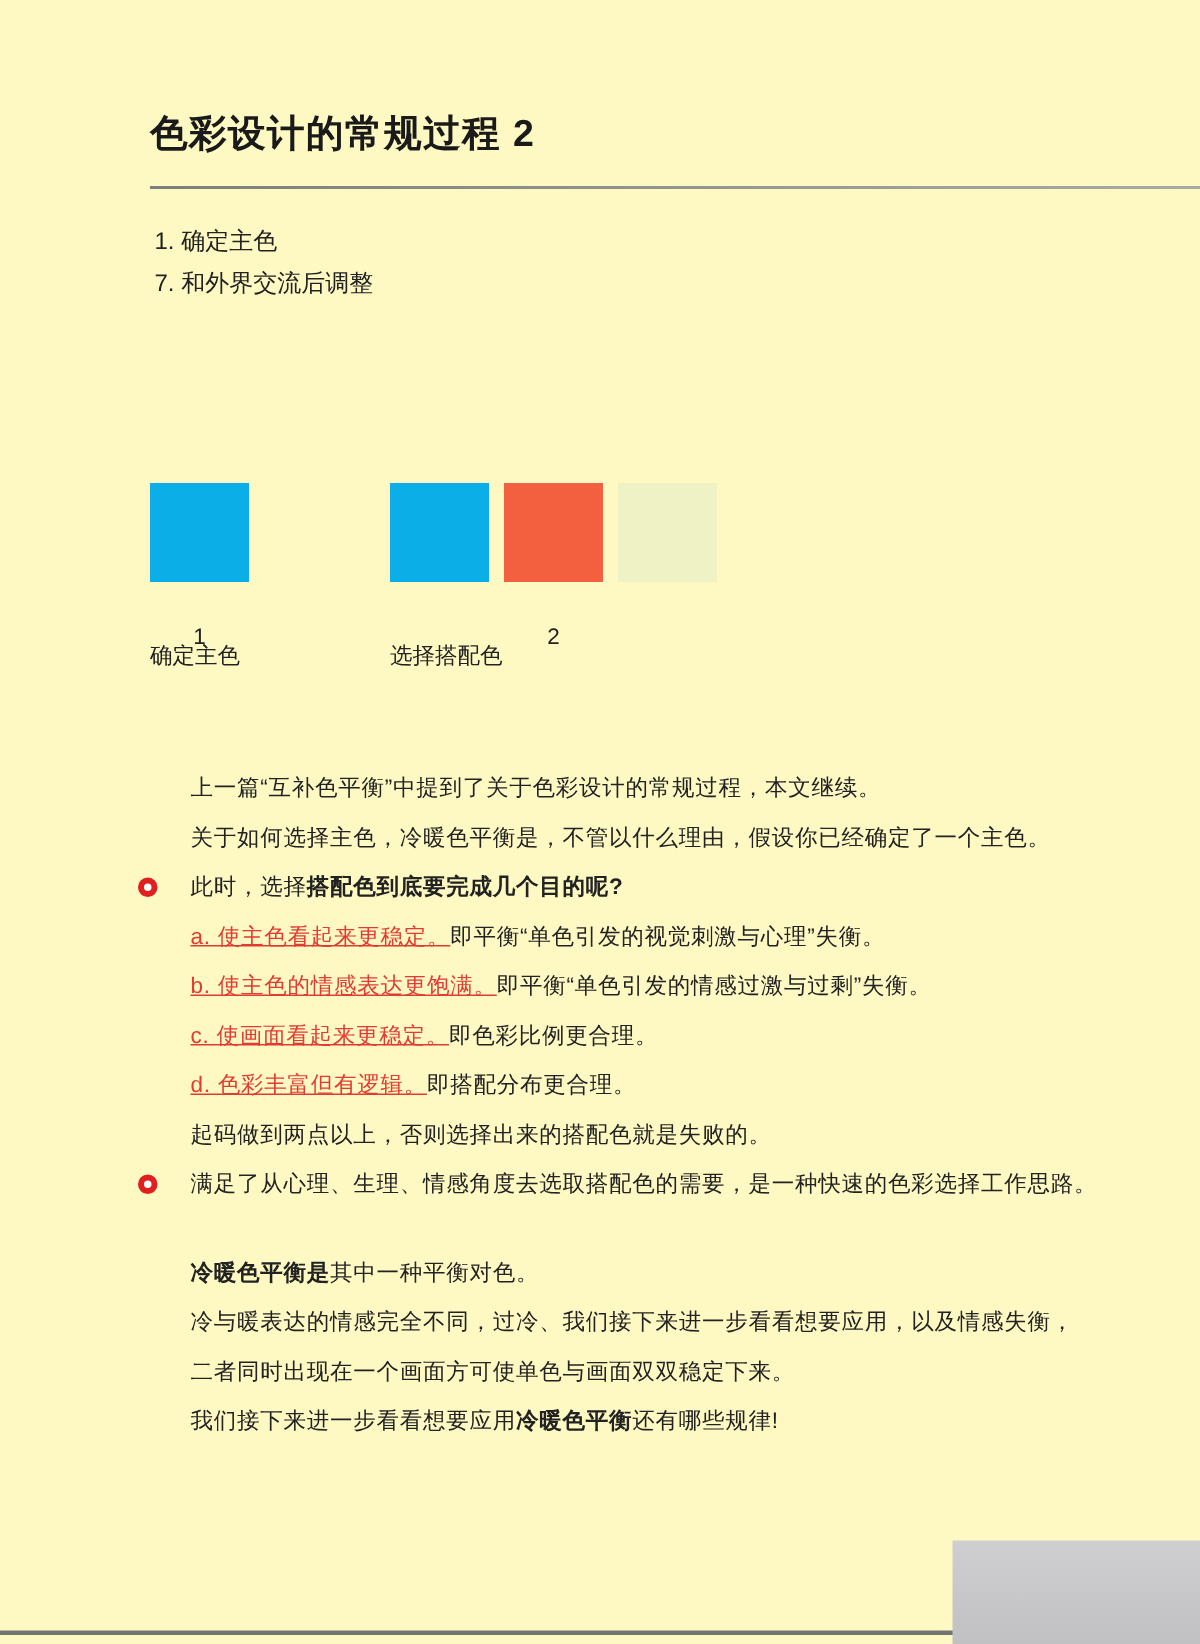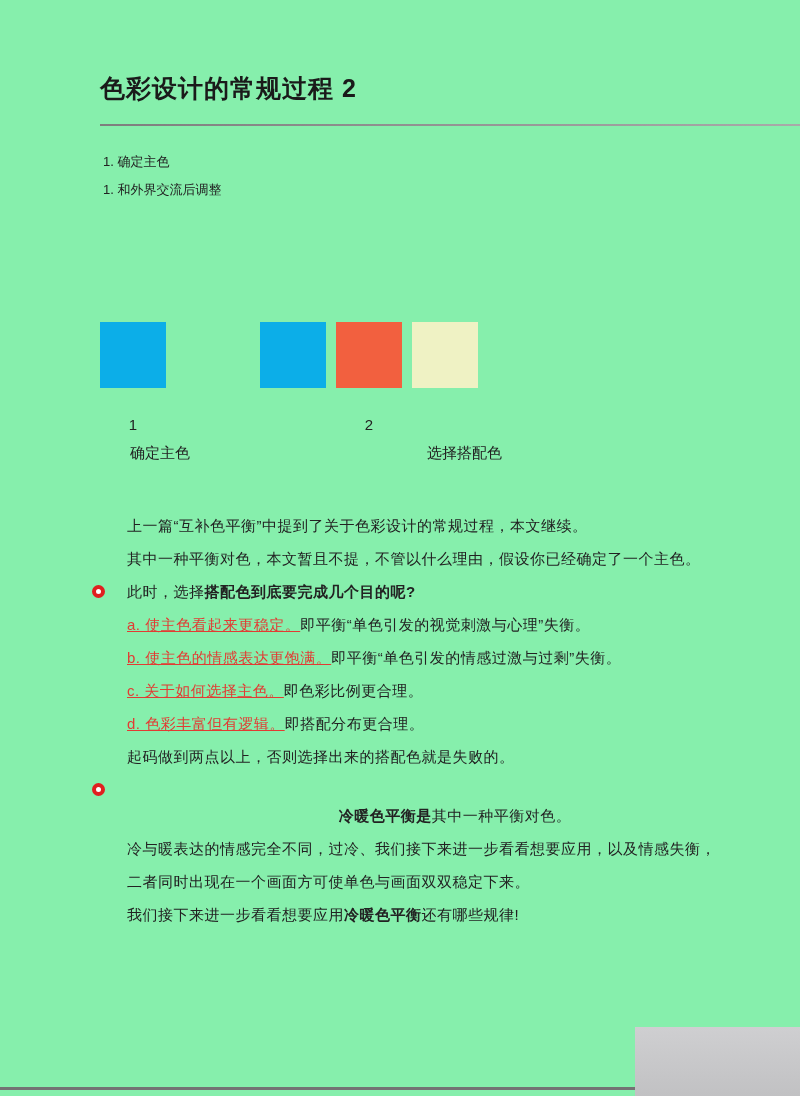--- a/index.html
+++ b/index.html
@@ -6,21 +6,21 @@
   * { margin: 0; padding: 0; box-sizing: border-box; }
   html, body { background: #ffffff; }
   body {
     font-family: "Liberation Sans", "DejaVu Sans", sans-serif;
     color: var(--text, #222222);
   }
   .page {
     position: relative;
     width: 800px;
     height: 1096px;
-    background: #86efac;
+    background: #fef9c3;
     overflow: hidden;
   }
   .title {
     position: absolute;
     left: 100px;
     top: 72px;
     font-size: 25px;
     font-weight: bold;
     letter-spacing: 1px;
     color: var(--title, #1a1a1a);
@@ -31,21 +31,21 @@
     top: 124px;
     width: 700px;
     height: 2px;
     background: linear-gradient(90deg, #7e7e7e, #a9a9a9);
   }
   .steps {
     position: absolute;
     left: 103px;
     top: 148px;
     list-style: none;
-    font-size: 13px;
+    font-size: 16px;
     line-height: 28px;
     color: var(--text, #222222);
   }
   
   .swatch {
     position: absolute;
     top: 322px;
     width: 66px;
     height: 66px;
   }
@@ -57,43 +57,42 @@
     position: absolute;
     top: 416px;
     font-size: 15px;
     text-align: center;
     color: var(--text, #222222);
   }
   .num-1 { left: 100px; width: 66px; }
   .num-2 { left: 260px; width: 218px; }
   .fig-caption {
     position: absolute;
-    top: 444px;
+    top: 428px;
     font-size: 15px;
-    text-align: right;
+    text-align: left;
     color: var(--text, #222222);
-    margin-left: 24px;
   }
   .cap-1 { left: 100px; width: 66px; }
   .cap-2 { left: 260px; width: 218px; }
   
   .body-text {
     position: absolute;
     left: 103px;
     top: 509px;
     width: 680px;
     font-size: 15px;
   }
   .body-text p {
     position: relative;
     line-height: 33px;
     letter-spacing: 0.5px;
     margin-left: 24px;
   }
-  .body-text p.gap-before { margin-top: 26px; text-align: center; }
+  .body-text p.gap-before { margin-top: 26px; }
   .seg-normal { color: var(--text, #222222); }
   .seg-bold { color: var(--text, #222222); font-weight: bold; }
   .seg-red { color: var(--red-text, #e23b33); text-decoration: underline; }
   .bullet {
     position: absolute;
     left: -35px;
     top: 10px;
     width: 13px;
     height: 13px;
     border-radius: 50%;
@@ -121,43 +120,44 @@
 </head>
 <body style="--title: #1a1a1a; --text: #222222; --red-text: #e23b33; --red-bullet: #e01f1f;">
 
 <div class="page">
 
   <h1 class="title">色彩设计的常规过程 2</h1>
   <div class="divider"></div>
 
   <ul class="steps">
     <li>1. 确定主色</li>
-    <li>1. 和外界交流后调整</li>
+    <li>7. 和外界交流后调整</li>
   </ul>
 
   <div class="swatch sw-1" style="background-color: rgb(12, 174, 232);"></div>
   <div class="swatch sw-2" style="background-color: rgb(12, 174, 232);"></div>
   <div class="swatch sw-3" style="background-color: rgb(242, 96, 63);"></div>
   <div class="swatch sw-4" style="background-color: rgb(239, 242, 196);"></div>
 
   <div class="fig-num num-1">1</div>
   <div class="fig-num num-2">2</div>
   <div class="fig-caption cap-1">确定主色</div>
   <div class="fig-caption cap-2">选择搭配色</div>
 
   <div class="body-text">
     <p><span class="seg-normal">上一篇“互补色平衡”中提到了关于色彩设计的常规过程，本文继续。</span></p>
-    <p><span class="seg-normal">其中一种平衡对色，本文暂且不提，不管以什么理由，假设你已经确定了一个主色。</span></p>
+    <p><span class="seg-normal">关于如何选择主色，冷暖色平衡是，不管以什么理由，假设你已经确定了一个主色。</span></p>
     <p><span class="bullet"></span><span><span class="seg-normal">此时，选择</span><span class="seg-bold">搭配色到底要完成几个目的呢?</span></span></p>
     <p><span class="seg-red">a.  使主色看起来更稳定。</span><span class="seg-normal">即平衡“单色引发的视觉刺激与心理”失衡。</span></p>
     <p><span class="seg-red">b.  使主色的情感表达更饱满。</span><span class="seg-normal">即平衡“单色引发的情感过激与过剩”失衡。</span></p>
-    <p><span class="seg-red">c.  关于如何选择主色。</span><span class="seg-normal">即色彩比例更合理。</span></p>
+    <p><span class="seg-red">c.  使画面看起来更稳定。</span><span class="seg-normal">即色彩比例更合理。</span></p>
     <p><span class="seg-red">d.  色彩丰富但有逻辑。</span><span class="seg-normal">即搭配分布更合理。</span></p>
     <p><span class="seg-normal">起码做到两点以上，否则选择出来的搭配色就是失败的。</span></p>
     <p><span class="bullet"></span></p>
+    <p><span class="seg-normal">满足了从心理、生理、情感角度去选取搭配色的需要，是一种快速的色彩选择工作思路。</span></p>
     <p class="gap-before"><span class="seg-bold">冷暖色平衡是</span><span class="seg-normal">其中一种平衡对色。</span></p>
     <p><span class="seg-normal">冷与暖表达的情感完全不同，过冷、我们接下来进一步看看想要应用，以及情感失衡，</span></p>
     <p><span class="seg-normal">二者同时出现在一个画面方可使单色与画面双双稳定下来。</span></p>
     <p><span class="seg-normal">我们接下来进一步看看想要应用</span><span class="seg-bold">冷暖色平衡</span><span class="seg-normal">还有哪些规律!</span></p>
   </div>
 
   <div class="bottom-bar"></div>
   <div class="gray-panel"></div>
 
 </div>

